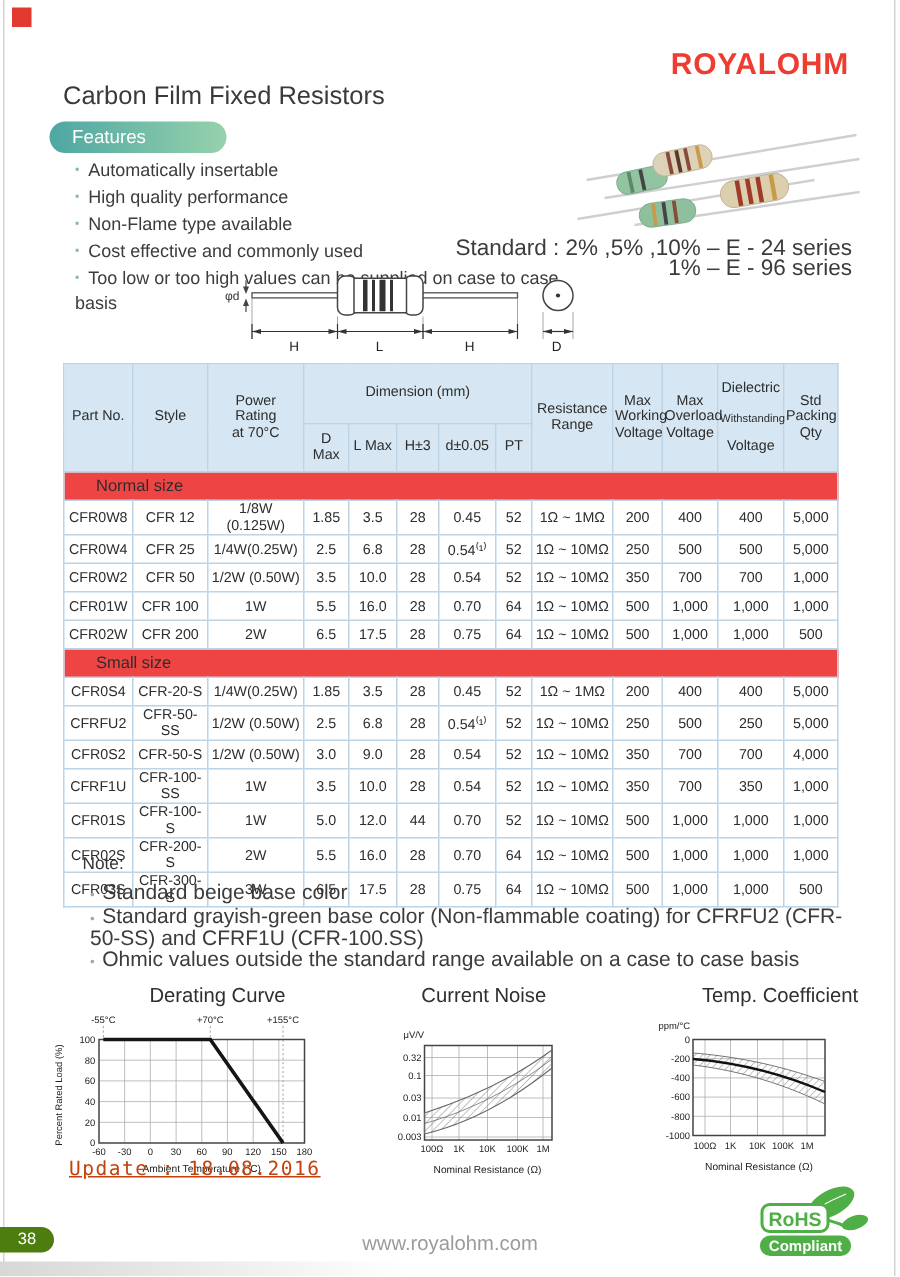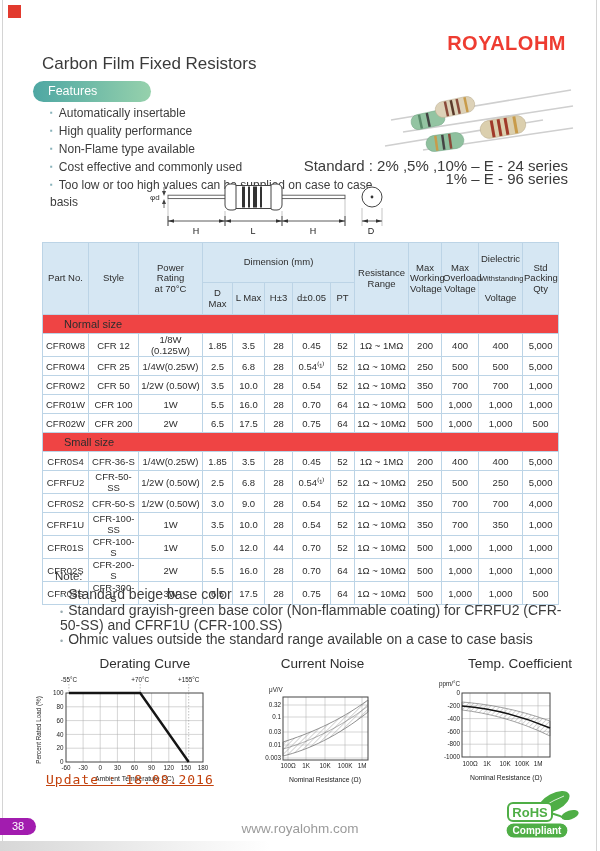--- a/index.html
+++ b/index.html
@@ -33,21 +33,21 @@
   #note-list{position:absolute;left:60px;top:588px;width:512px;}
   #note-list li{font-size:14px;line-height:13.5px;color:#3c3c3c;}
   #note-list li::before{content:"•";color:#9aabb0;font-size:9px;margin-right:5px;}
   
   .chart-title{position:absolute;top:656px;font-size:13.5px;color:#2f2f2f;text-align:center;}
   #ct1{left:60px;width:170px;} #ct2{left:260px;width:125px;} #ct3{left:445px;width:150px;}
   .chart-svg{position:absolute;top:670px;}
   #chart1{left:33px;} #chart2{left:263px;} #chart3{left:437px;}
   .tick{font-size:6.3px;fill:#222;} .axlab{font-size:6.8px;fill:#222;}
   
-  #page-badge{position:absolute;left:0;top:818px;width:36px;height:17px;background:#a21caf;color:#fff;
+  #page-badge{position:absolute;left:0;top:818px;width:36px;height:17px;background:#4d7c0f;color:#fff;
      font-size:11px;line-height:17px;text-align:center;border-radius:0 9px 9px 0;}
   #update-text{position:absolute;left:46px;top:772px;font-family:"DejaVu Sans Mono",monospace;
      font-size:13px;letter-spacing:1px;color:#c2410c;text-decoration:underline;}
   #website{position:absolute;left:0;right:0;top:821px;text-align:center;font-size:13.5px;color:#9b9b9b;}
   #rohs-svg{position:absolute;left:502px;top:790px;}
   #bottom-shadow{position:absolute;left:0;top:841px;width:270px;height:10px;
      background:linear-gradient(90deg,#d7d7d7,rgba(240,240,240,0));}
 </style>
 </head>
 <body>
@@ -292,21 +292,21 @@
         </tr>
       </tbody>
     <tbody>
       <tr>
         <td class="section" colspan="13">Small size</td>
       </tr>
     </tbody>
     <tbody>
         <tr>
           <td>CFR0S4</td>
-          <td>CFR-36-S</td>
+          <td>CFR-20-S</td>
           <td>1/4W(0.25W)</td>
           <td>1.85</td>
           <td>3.5</td>
           <td>28</td>
           <td>0.45</td>
           <td>52</td>
           <td>1Ω ~ 1MΩ</td>
           <td>200</td>
           <td>400</td>
           <td>400</td>

